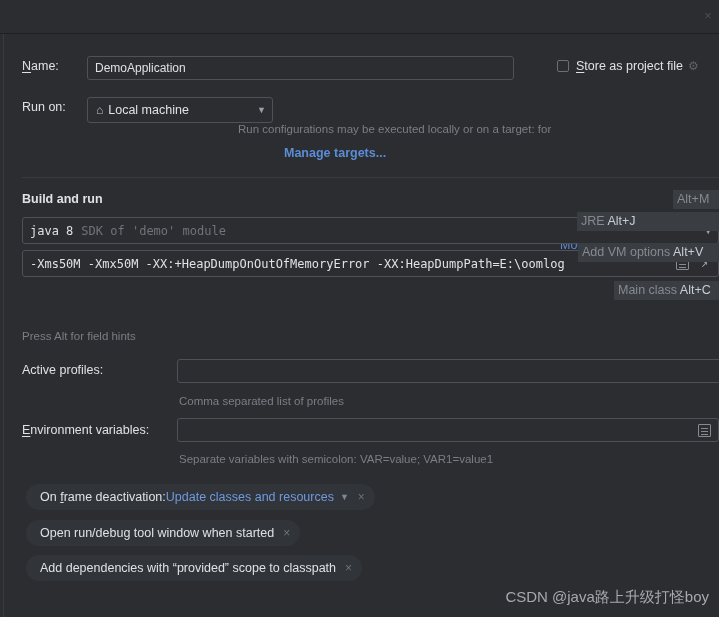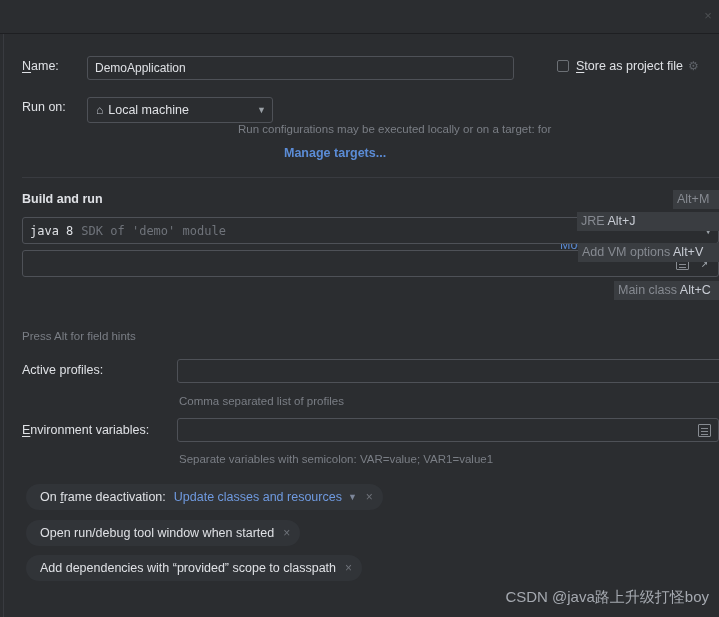--- a/index.html
+++ b/index.html
@@ -224,20 +224,21 @@
       <span style="color:#5b8cd6; font-size:9px; margin-left:6px;">▼</span>
     </div>
 
     <div class="field mono" style="position:absolute; left:18px; top:183px; width:697px; height:27px;">
       <span>java 8</span>
       <span class="ph" style="margin-left:8px;">SDK of 'demo' module</span>
       <span style="margin-left:auto; color:#9aa0a6; font-size:9px;">▼</span>
     </div>
 
     <div class="field mono" style="position:absolute; left:18px; top:216px; width:697px; height:27px;">
+      <span style="overflow:hidden; white-space:nowrap;">-Xms50M -Xmx50M -XX:+HeapDumpOnOutOfMemoryError -XX:HeapDumpPath=E:\oomlog</span>
       <span style="margin-left:auto; display:flex; align-items:center; gap:9px; padding-left:8px;">
         <span class="icon-expandbox"></span>
         <span class="icon-diag">↗</span>
       </span>
     </div>
 
 
     <div class="hint" style="position:absolute; left:18px; top:295px;">Press Alt for field hints</div>
 
     <div class="row" style="left:18px; top:329px;">
@@ -252,21 +253,21 @@
       <span class="lbl"><u>E</u><span>nvironment variables:</span></span>
     </div>
     <div class="field" style="position:absolute; left:173px; top:384px; width:542px;">
       <span></span>
       <span class="icon-expandbox" style="margin-left:auto;"></span>
     </div>
     <div class="hint" style="position:absolute; left:175px; top:418px;">Separate variables with semicolon: VAR=value; VAR1=value1</div>
 
     <div class="chip" style="left:22px; top:450px;">
       <span><span>On </span><u>f</u><span>rame deactivation:</span></span>
-      <span style="color:#6f9ae0; margin-left:8px;text-align:center;">Update classes and resources</span>
+      <span style="color:#6f9ae0; text-align:center;">Update classes and resources</span>
       <span class="chev">▼</span>
       <span class="chip-x">×</span>
     </div>
 
     <div class="chip" style="left:22px; top:486px;">
       <span>Open run/debug tool window when started</span>
       <span class="chip-x">×</span>
     </div>
 
     <div class="chip" style="left:22px; top:521px;">

